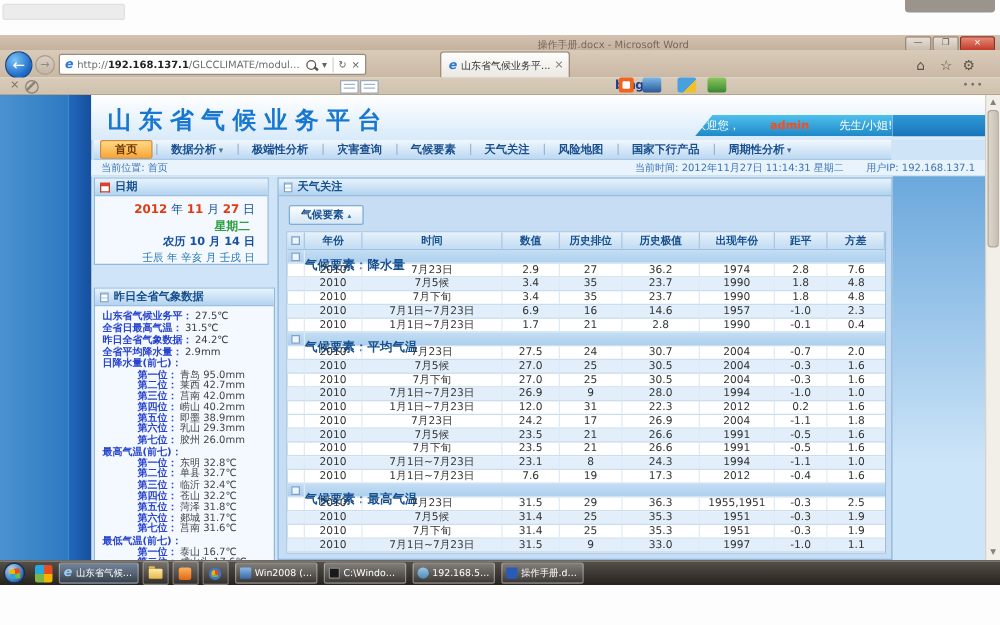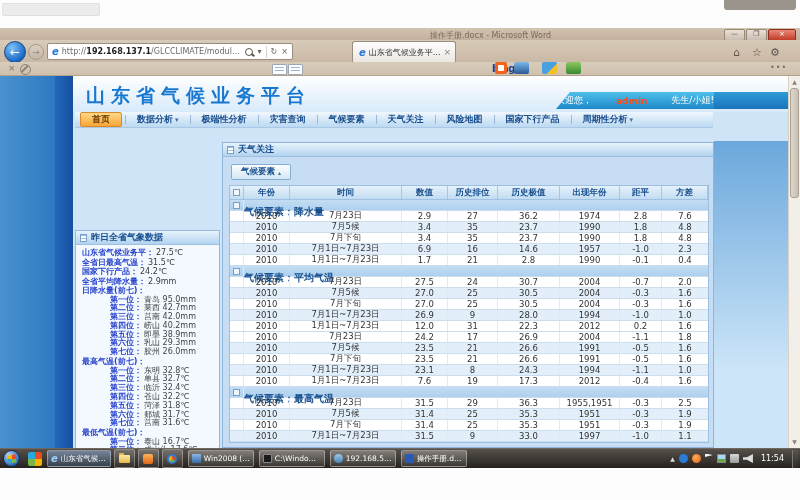--- a/index.html
+++ b/index.html
@@ -279,40 +279,58 @@
       <div class="nav-item">
         <span>国家下行产品</span>
       </div>
       <span class="nav-sep"></span>
       <div class="nav-item">
         <span>周期性分析</span>
         <span class="nav-arrow">▾</span>
       </div>
     </div>
 
+  <div class="abs crumb">
+    <span>当前位置: 首页</span>
+    <span class="sp"></span>
+    <span class="tm">当前时间: 2012年11月27日 11:14:31 星期二</span>
+    <span>用户IP: 192.168.137.1</span>
+  </div>
 
   <div class="abs right-grad"></div>
 
+  <div class="abs panel date-panel">
+    <div class="p-head">
+      <span class="cal-ic"></span>
+      <span>日期</span>
+    </div>
+    <div class="date-body">
+      <div class="date-line"><span class="num">2012</span><span class="u"> 年 </span><span class="num">11</span><span class="u"> 月 </span><span class="num">27</span><span class="u"> 日</span></div>
+      <div class="weekday">星期二</div>
+      <div class="lunar">农历 10 月 14 日</div>
+      <div class="ganzhi">壬辰 年 辛亥 月 壬戌 日</div>
+    </div>
+  </div>
 
   <div class="abs panel wx-panel">
     <div class="p-head">
       <span class="doc-ic"></span>
       <span>昨日全省气象数据</span>
     </div>
     <div class="wx-body">
         <div class="stat-row">
           <span class="s-label">山东省气候业务平：</span>
           <span class="s-val">27.5℃</span>
         </div>
         <div class="stat-row">
           <span class="s-label">全省日最高气温：</span>
           <span class="s-val">31.5℃</span>
         </div>
         <div class="stat-row">
-          <span class="s-label">国家下行产品：</span>
+          <span class="s-label">昨日全省气象数据：</span>
           <span class="s-val">24.2℃</span>
         </div>
         <div class="stat-row">
           <span class="s-label">全省平均降水量：</span>
           <span class="s-val">2.9mm</span>
         </div>
         <div class="sec-title">日降水量(前七)：</div>
         <div class="rank-row">
           <span class="r-label">第一位：</span>
           <span class="r-val">青岛 95.0mm</span>
@@ -671,26 +689,15 @@
       </div>
       <div class="tb-item">
         <span class="tb-ic ic2"></span>
         <span class="tb-lbl ellip">192.168.59.99...</span>
       </div>
       <div class="tb-item">
         <span class="tb-ic ic3"></span>
         <span class="tb-lbl ellip">操作手册.docx ...</span>
       </div>
     </div>
-  <div class="tray">
-    <span class="ti up">▲</span>
-    <span class="ti badge"></span>
-    <span class="ti fox"></span>
-    <span class="ti flag"></span>
-    <span class="ti photo"></span>
-    <span class="ti net"></span>
-    <span class="ti spk"></span>
-    <span class="clock">11:54</span>
-    <span class="show-desktop"></span>
-  </div>
 </div>
 
 <div class="abs lb-bottom"></div>
 
 </body></html>

